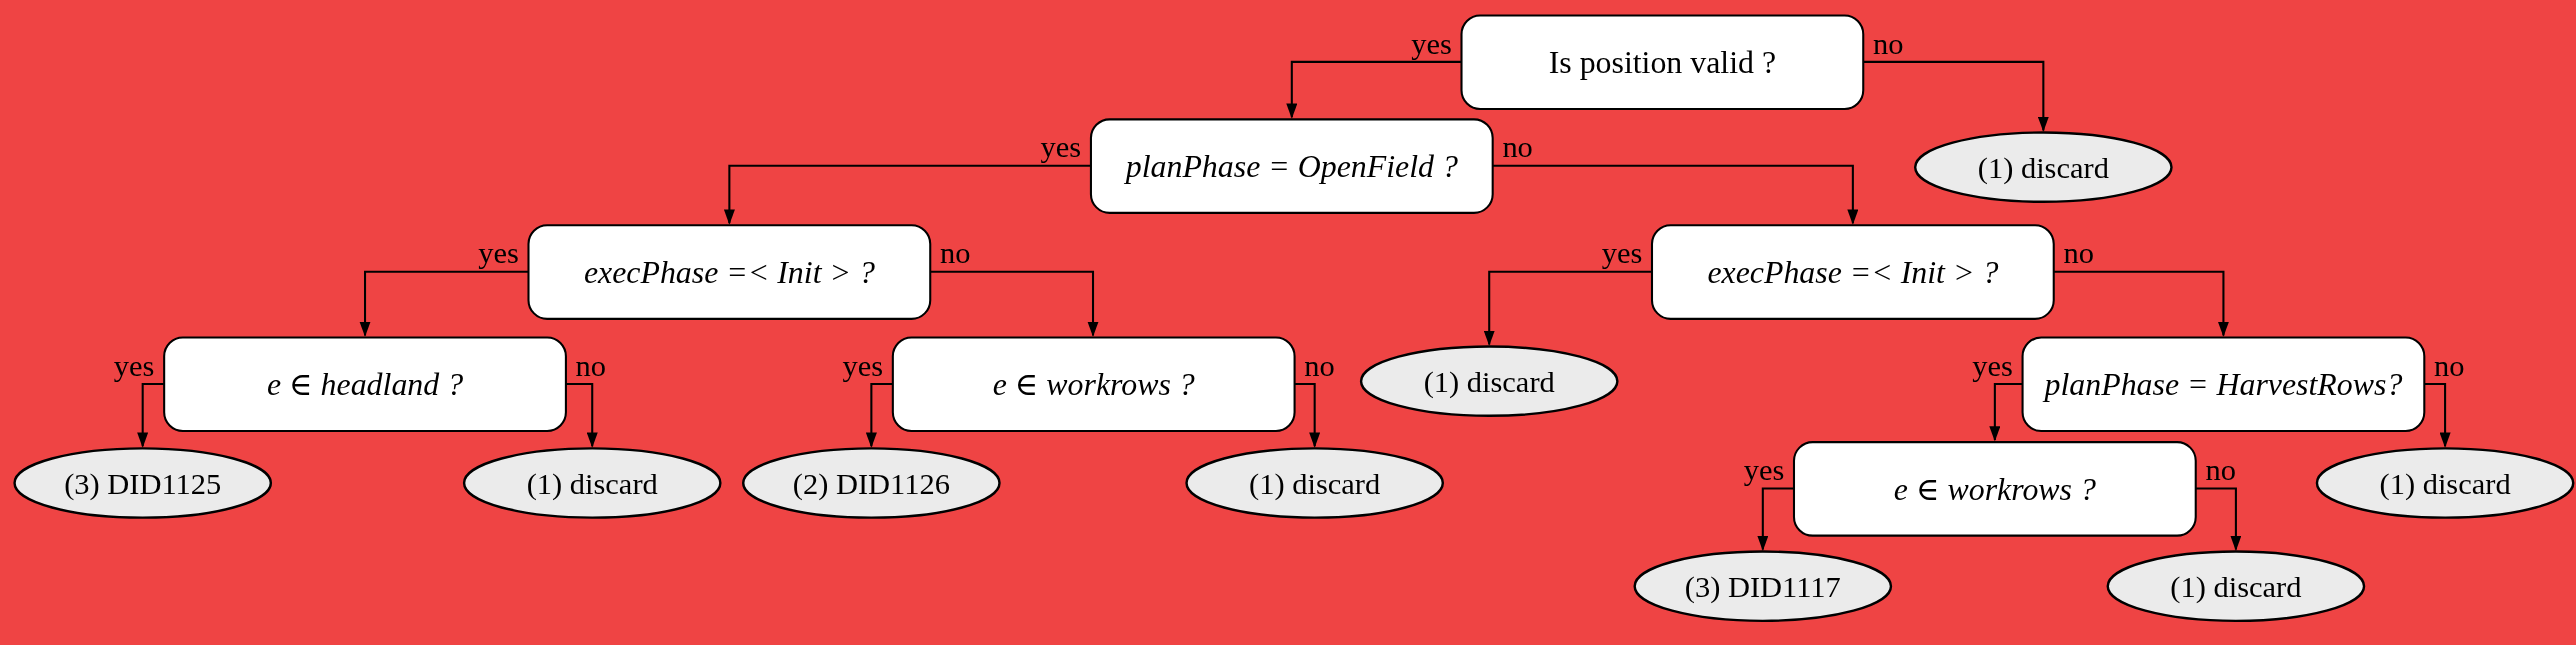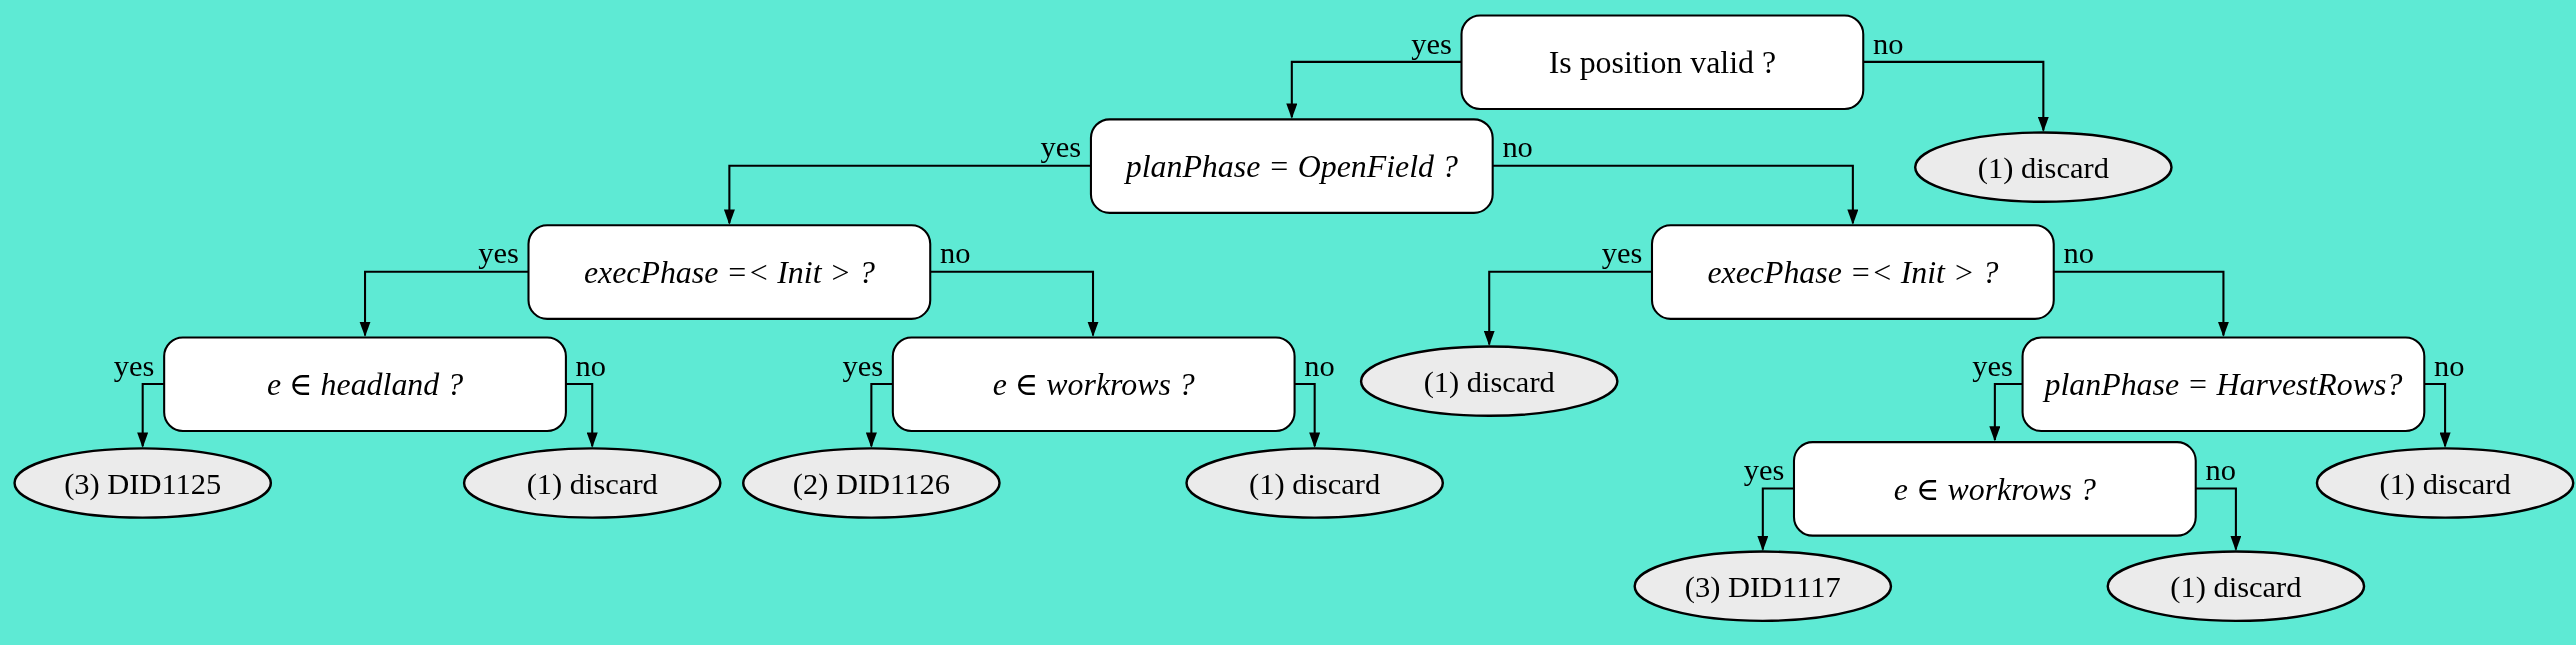--- a/index.html
+++ b/index.html
@@ -4,21 +4,21 @@
 <style>
   html, body {
     margin: 0;
     padding: 0;
     background: #ffffff;
   }
   .canvas {
     position: relative;
     width: 2576px;
     height: 646px;
-    background: #5eead4;
+    background: #ef4444;
     font-family: "Liberation Serif", "DejaVu Serif", serif;
   }
   svg { display: block; }
   .edge-line {
     fill: none;
     stroke: #000000;
     stroke-width: 3;
   }
   .decision-box {
     fill: #ffffff;

